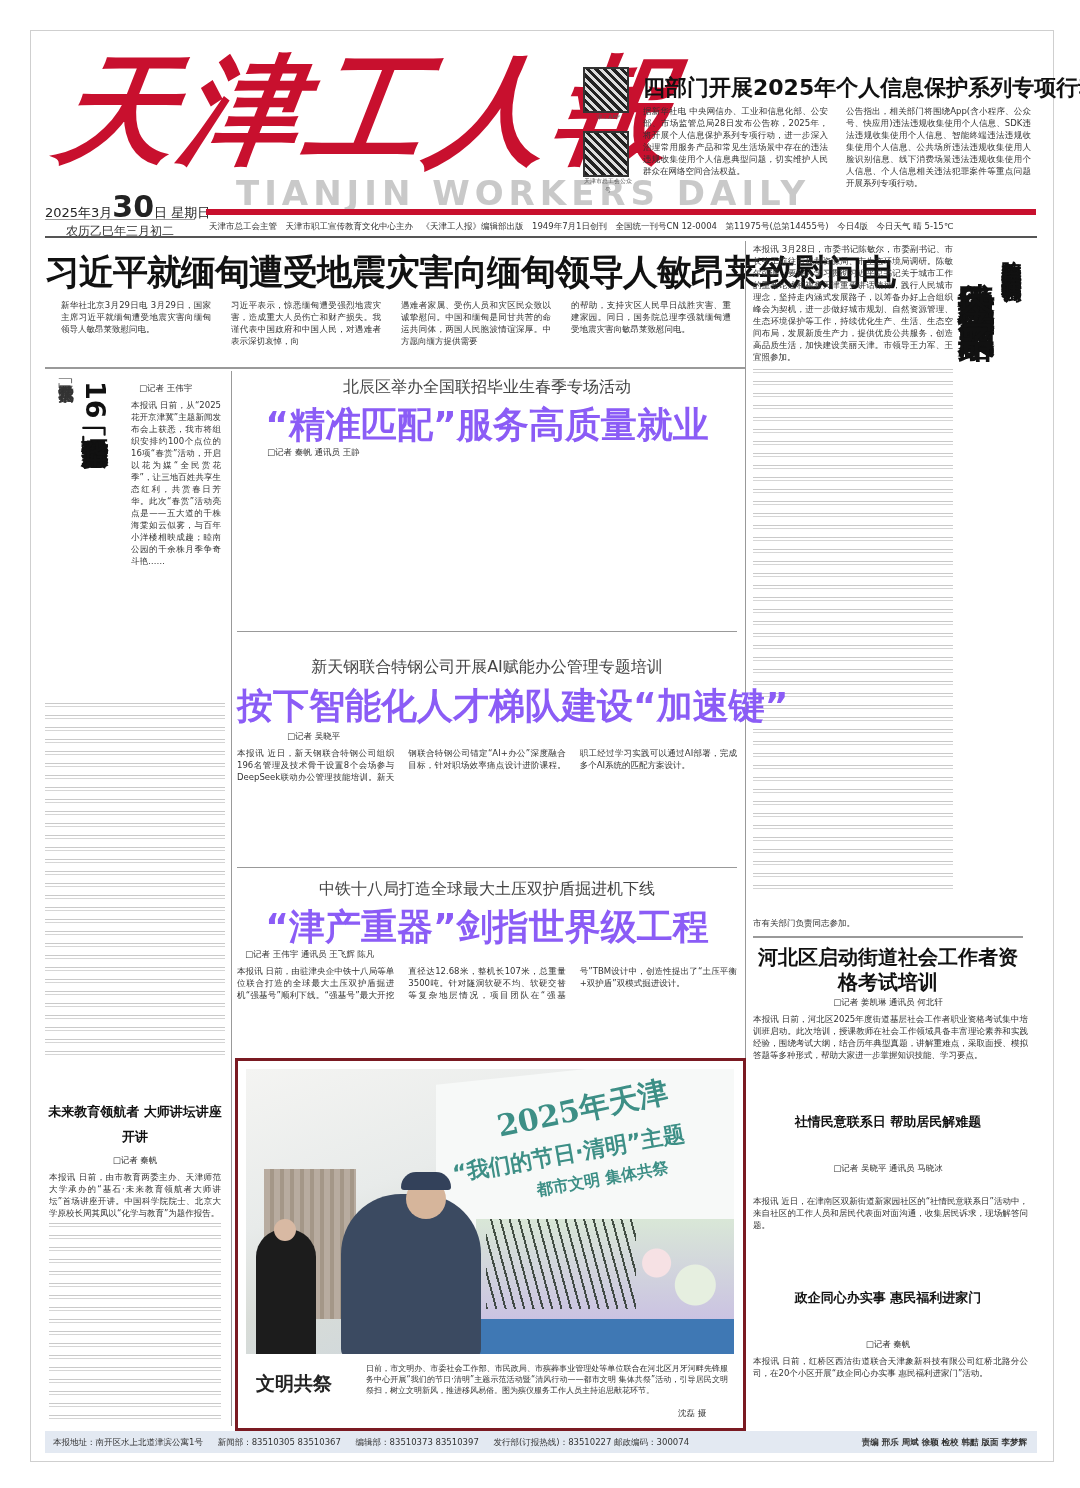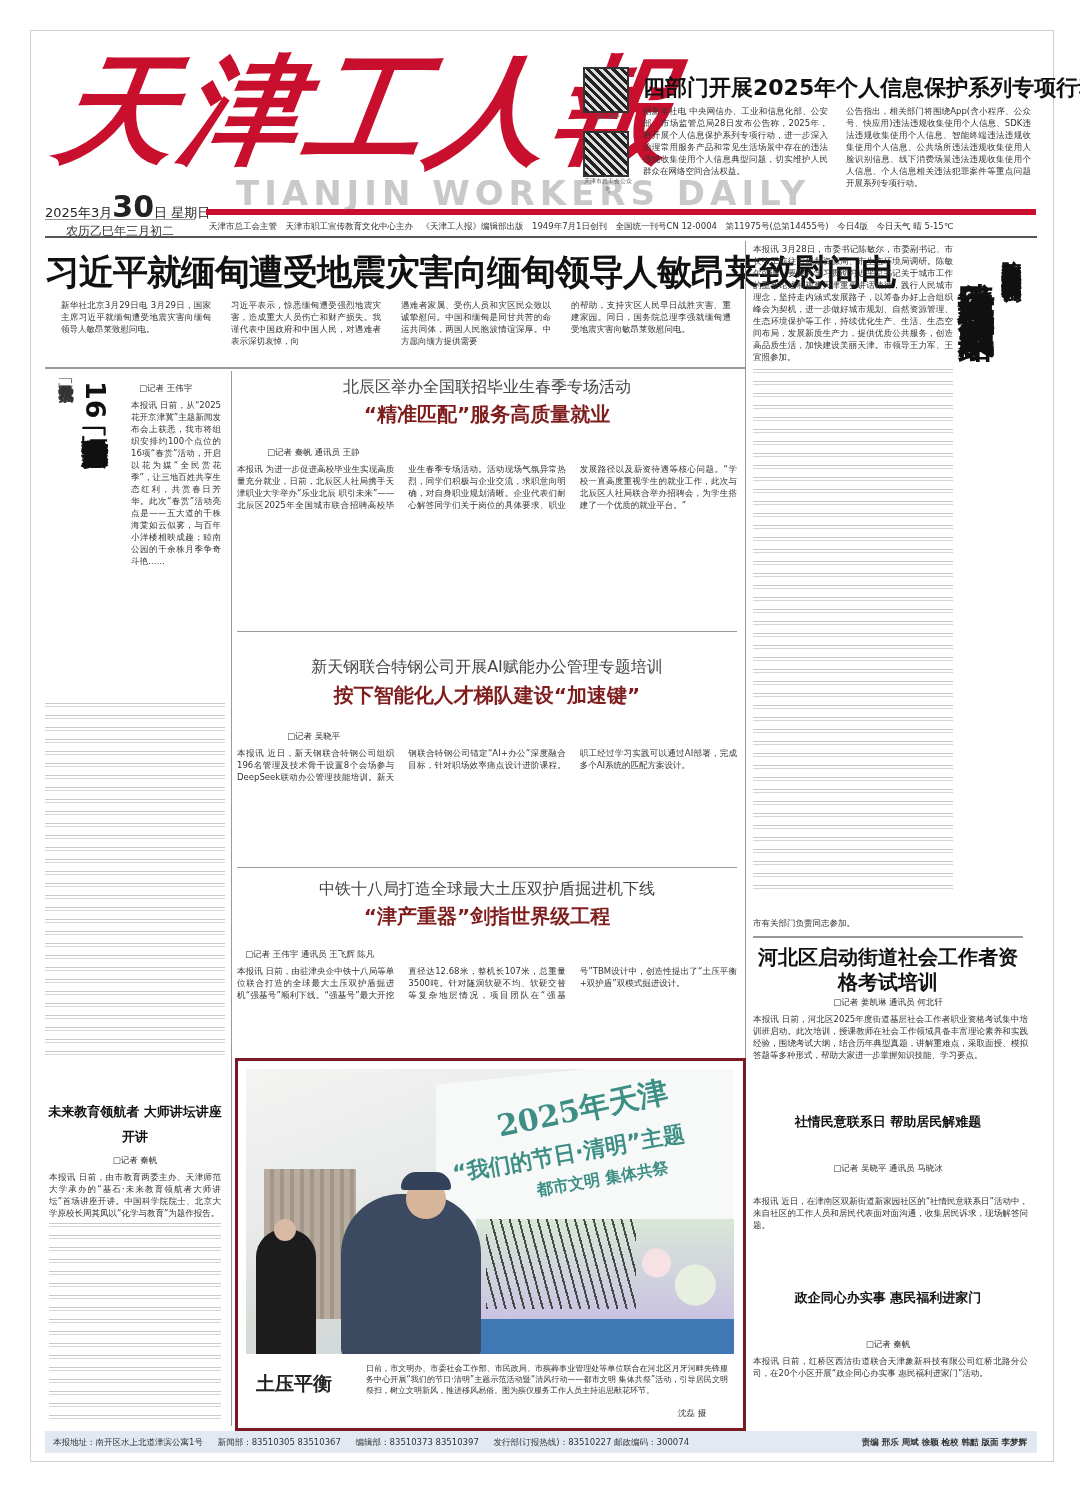--- a/index.html
+++ b/index.html
@@ -14,21 +14,21 @@
   .red-rule{left:175px;top:178px;width:830px;height:6px;background:#c8102e;}
   .pub-info{left:178px;top:190px;width:830px;font-size:8.5px;color:#333;white-space:nowrap;}
   .top-rule{left:14px;top:205px;width:992px;height:2px;background:#555;}
   .qr{width:42px;height:42px;background:repeating-linear-gradient(45deg,#222 0 3px,#ddd 3px 6px);border:2px solid #333;}
   .qr-label{font-size:6px;color:#555;text-align:center;width:50px;}
   .info-headline{left:612px;top:42px;font-size:22px;font-weight:bold;color:#111;white-space:nowrap;}
   .small-text{font-size:8.5px;line-height:12px;color:#333;text-align:justify;}
   .main-headline{left:14px;top:218px;width:700px;font-size:35px;font-weight:bold;color:#111;letter-spacing:-1px;white-space:nowrap;}
   .col-rule{background:#999;}
   .kicker{font-size:16px;color:#444;text-align:center;}
-  .headline{font-size:20px;font-weight:bold;text-align:center;color:#7f1d1d;white-space:nowrap;}
+  .headline{font-size:36px;font-weight:bold;text-align:center;color:#8b5cf6;white-space:nowrap;}
   .byline{font-size:8.5px;color:#333;}
   .vert{writing-mode:vertical-rl;font-weight:bold;color:#111;}
   .side-title{font-size:13px;font-weight:bold;text-align:center;line-height:25px;color:#111;}
   .photo-box{left:204px;top:1027px;width:505px;height:367px;border:3px solid #7a1a22;background:#fff;}
   .photo{left:8px;top:8px;width:488px;height:285px;overflow:hidden;background:linear-gradient(160deg,#f4f4f2 0%,#e8ebea 35%,#d8dcd7 55%,#c6d3e3 100%);}
   .caption-title{left:18px;top:310px;font-family:"DejaVu Serif",serif;font-size:19px;font-weight:bold;color:#222;}
   .footer{left:14px;top:1400px;width:992px;height:22px;background:#e3e9f2;font-size:8.5px;color:#333;line-height:22px;}
   .texture{background:repeating-linear-gradient(180deg,#666 0 1px,#fff 1px 3px,#888 3px 4px,#fff 4px 12px);opacity:.35;}
 </style>
 </head>
@@ -80,21 +80,20 @@
   <div class="abs vert" style="left:24px;top:342px;font-size:16px;font-weight:normal;color:#333;">我市开启「全民赏花季」</div>
   <div class="abs vert" style="left:48px;top:350px;font-size:27px;line-height:32px;">16项「春赏」活动邀您尽览芳华</div>
   <div class="abs byline" style="left:108px;top:352px;">□记者 王伟宇</div>
   <div class="abs small-text" style="left:100px;top:368px;width:90px;height:300px;overflow:hidden;">本报讯 日前，从“2025花开京津冀”主题新闻发布会上获悉，我市将组织安排约100个点位的16项“春赏”活动，开启以花为媒“全民赏花季”，让三地百姓共享生态红利，共赏春日芳华。此次“春赏”活动亮点是——五大道的千株海棠如云似雾，与百年小洋楼相映成趣；睦南公园的千余株月季争奇斗艳……</div>
   <div class="abs texture" style="left:14px;top:672px;width:180px;height:360px;"></div>
   <div class="abs col-rule" style="left:200px;top:340px;width:1px;height:1055px;"></div>
 
   <div class="abs kicker" style="left:206px;top:346px;width:500px;">北辰区举办全国联招毕业生春季专场活动</div>
   <div class="abs headline" style="left:206px;top:370px;width:500px;">“精准匹配”服务高质量就业</div>
   <div class="abs byline" style="left:236px;top:416px;">□记者 秦帆 通讯员 王静</div>
-  <div class="abs small-text" style="left:206px;top:432px;width:500px;height:160px;column-count:3;column-gap:14px;overflow:hidden;">本报讯 为进一步促进高校毕业生实现高质量充分就业，日前，北辰区人社局携手天津职业大学举办“乐业北辰 职引未来”——北辰区2025年全国城市联合招聘高校毕业生春季专场活动。活动现场气氛异常热烈，同学们积极与企业交流，求职意向明确，对自身职业规划清晰。企业代表们耐心解答同学们关于岗位的具体要求、职业发展路径以及薪资待遇等核心问题。“学校一直高度重视学生的就业工作，此次与北辰区人社局联合举办招聘会，为学生搭建了一个优质的就业平台。”</div>
   <div class="abs col-rule" style="left:206px;top:600px;width:500px;height:1px;"></div>
 
   <div class="abs kicker" style="left:206px;top:626px;width:500px;">新天钢联合特钢公司开展AI赋能办公管理专题培训</div>
   <div class="abs headline" style="left:206px;top:651px;width:500px;">按下智能化人才梯队建设“加速键”</div>
   <div class="abs byline" style="left:256px;top:700px;">□记者 吴晓平</div>
   <div class="abs small-text" style="left:206px;top:716px;width:500px;height:110px;column-count:3;column-gap:14px;overflow:hidden;">本报讯 近日，新天钢联合特钢公司组织196名管理及技术骨干设置8个会场参与DeepSeek联动办公管理技能培训。新天钢联合特钢公司锚定“AI+办公”深度融合目标，针对职场效率痛点设计进阶课程。职工经过学习实践可以通过AI部署，完成多个AI系统的匹配方案设计。</div>
   <div class="abs col-rule" style="left:206px;top:836px;width:500px;height:1px;"></div>
 
   <div class="abs kicker" style="left:206px;top:848px;width:500px;">中铁十八局打造全球最大土压双护盾掘进机下线</div>
   <div class="abs headline" style="left:206px;top:872px;width:500px;">“津产重器”剑指世界级工程</div>
@@ -134,21 +133,21 @@
       <div class="abs" style="left:240px;top:150px;width:150px;height:90px;background:repeating-linear-gradient(75deg,#1f2b20 0 2px,transparent 2px 9px);opacity:.8;"></div>
 
       <div class="abs" style="left:190px;top:250px;width:298px;height:35px;background:#3f78b4;"></div>
 
       <div class="abs" style="left:95px;top:125px;width:140px;height:165px;background:#3b4a61;border-radius:60px 60px 10px 10px;"></div>
       <div class="abs" style="left:160px;top:110px;width:40px;height:40px;background:#d6b59b;border-radius:50%;"></div>
       <div class="abs" style="left:155px;top:103px;width:50px;height:18px;background:#33415a;border-radius:20px 20px 4px 4px;"></div>
       <div class="abs" style="left:10px;top:160px;width:60px;height:130px;background:#1c1c1c;border-radius:28px 28px 6px 6px;"></div>
       <div class="abs" style="left:28px;top:150px;width:22px;height:22px;background:#d8b9a3;border-radius:50%;"></div>
     </div>
-    <div class="abs caption-title">土压平衡</div>
+    <div class="abs caption-title">文明共祭</div>
     <div class="abs small-text" style="left:128px;top:302px;width:362px;font-size:8px;line-height:11px;">日前，市文明办、市委社会工作部、市民政局、市殡葬事业管理处等单位联合在河北区月牙河畔先锋服务中心开展“我们的节日·清明”主题示范活动暨“清风行动——都市文明 集体共祭”活动，引导居民文明祭扫，树立文明新风，推进移风易俗。图为殡仪服务工作人员主持追思献花环节。</div>
     <div class="abs small-text" style="left:440px;top:346px;">沈磊 摄</div>
   </div>
 
   <div class="abs footer">
     <span style="margin-left:8px;">本报地址：南开区水上北道津滨公寓1号</span>
     <span style="margin-left:12px;">新闻部：83510305 83510367</span>
     <span style="margin-left:12px;">编辑部：83510373 83510397</span>
     <span style="margin-left:12px;">发行部(订报热线)：83510227</span>
     <span style="margin-left:0;">邮政编码：300074</span>

